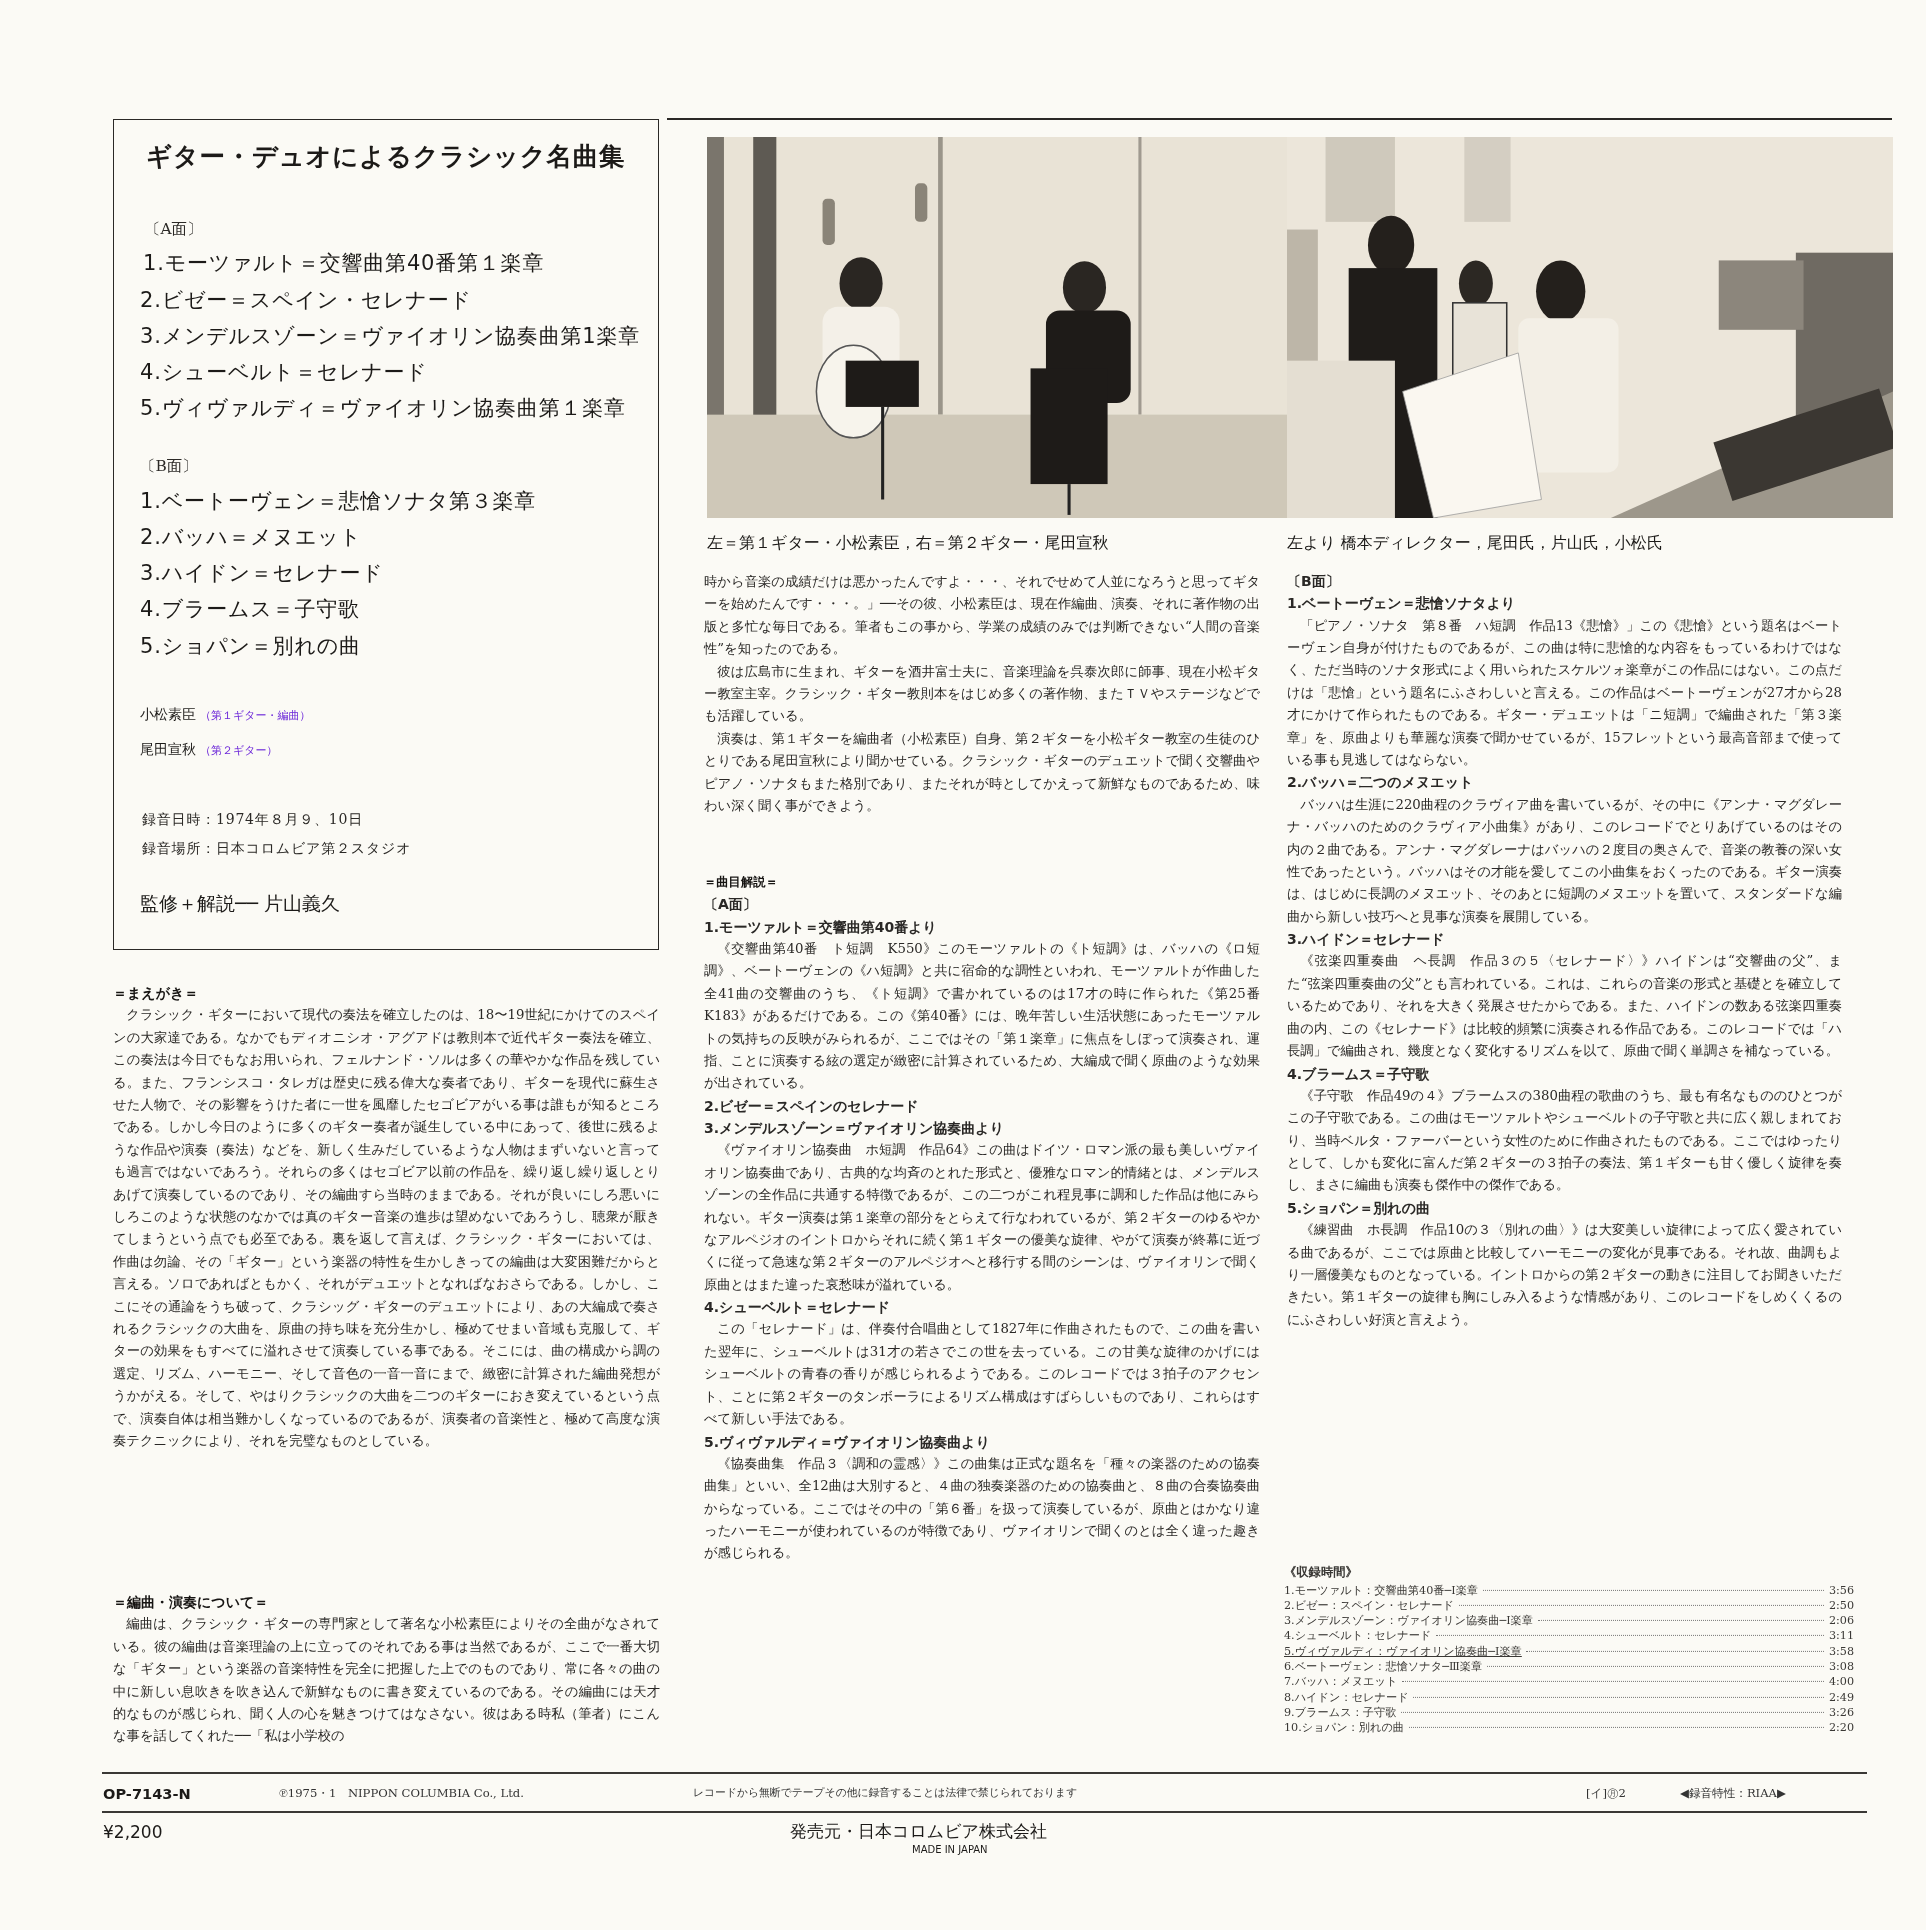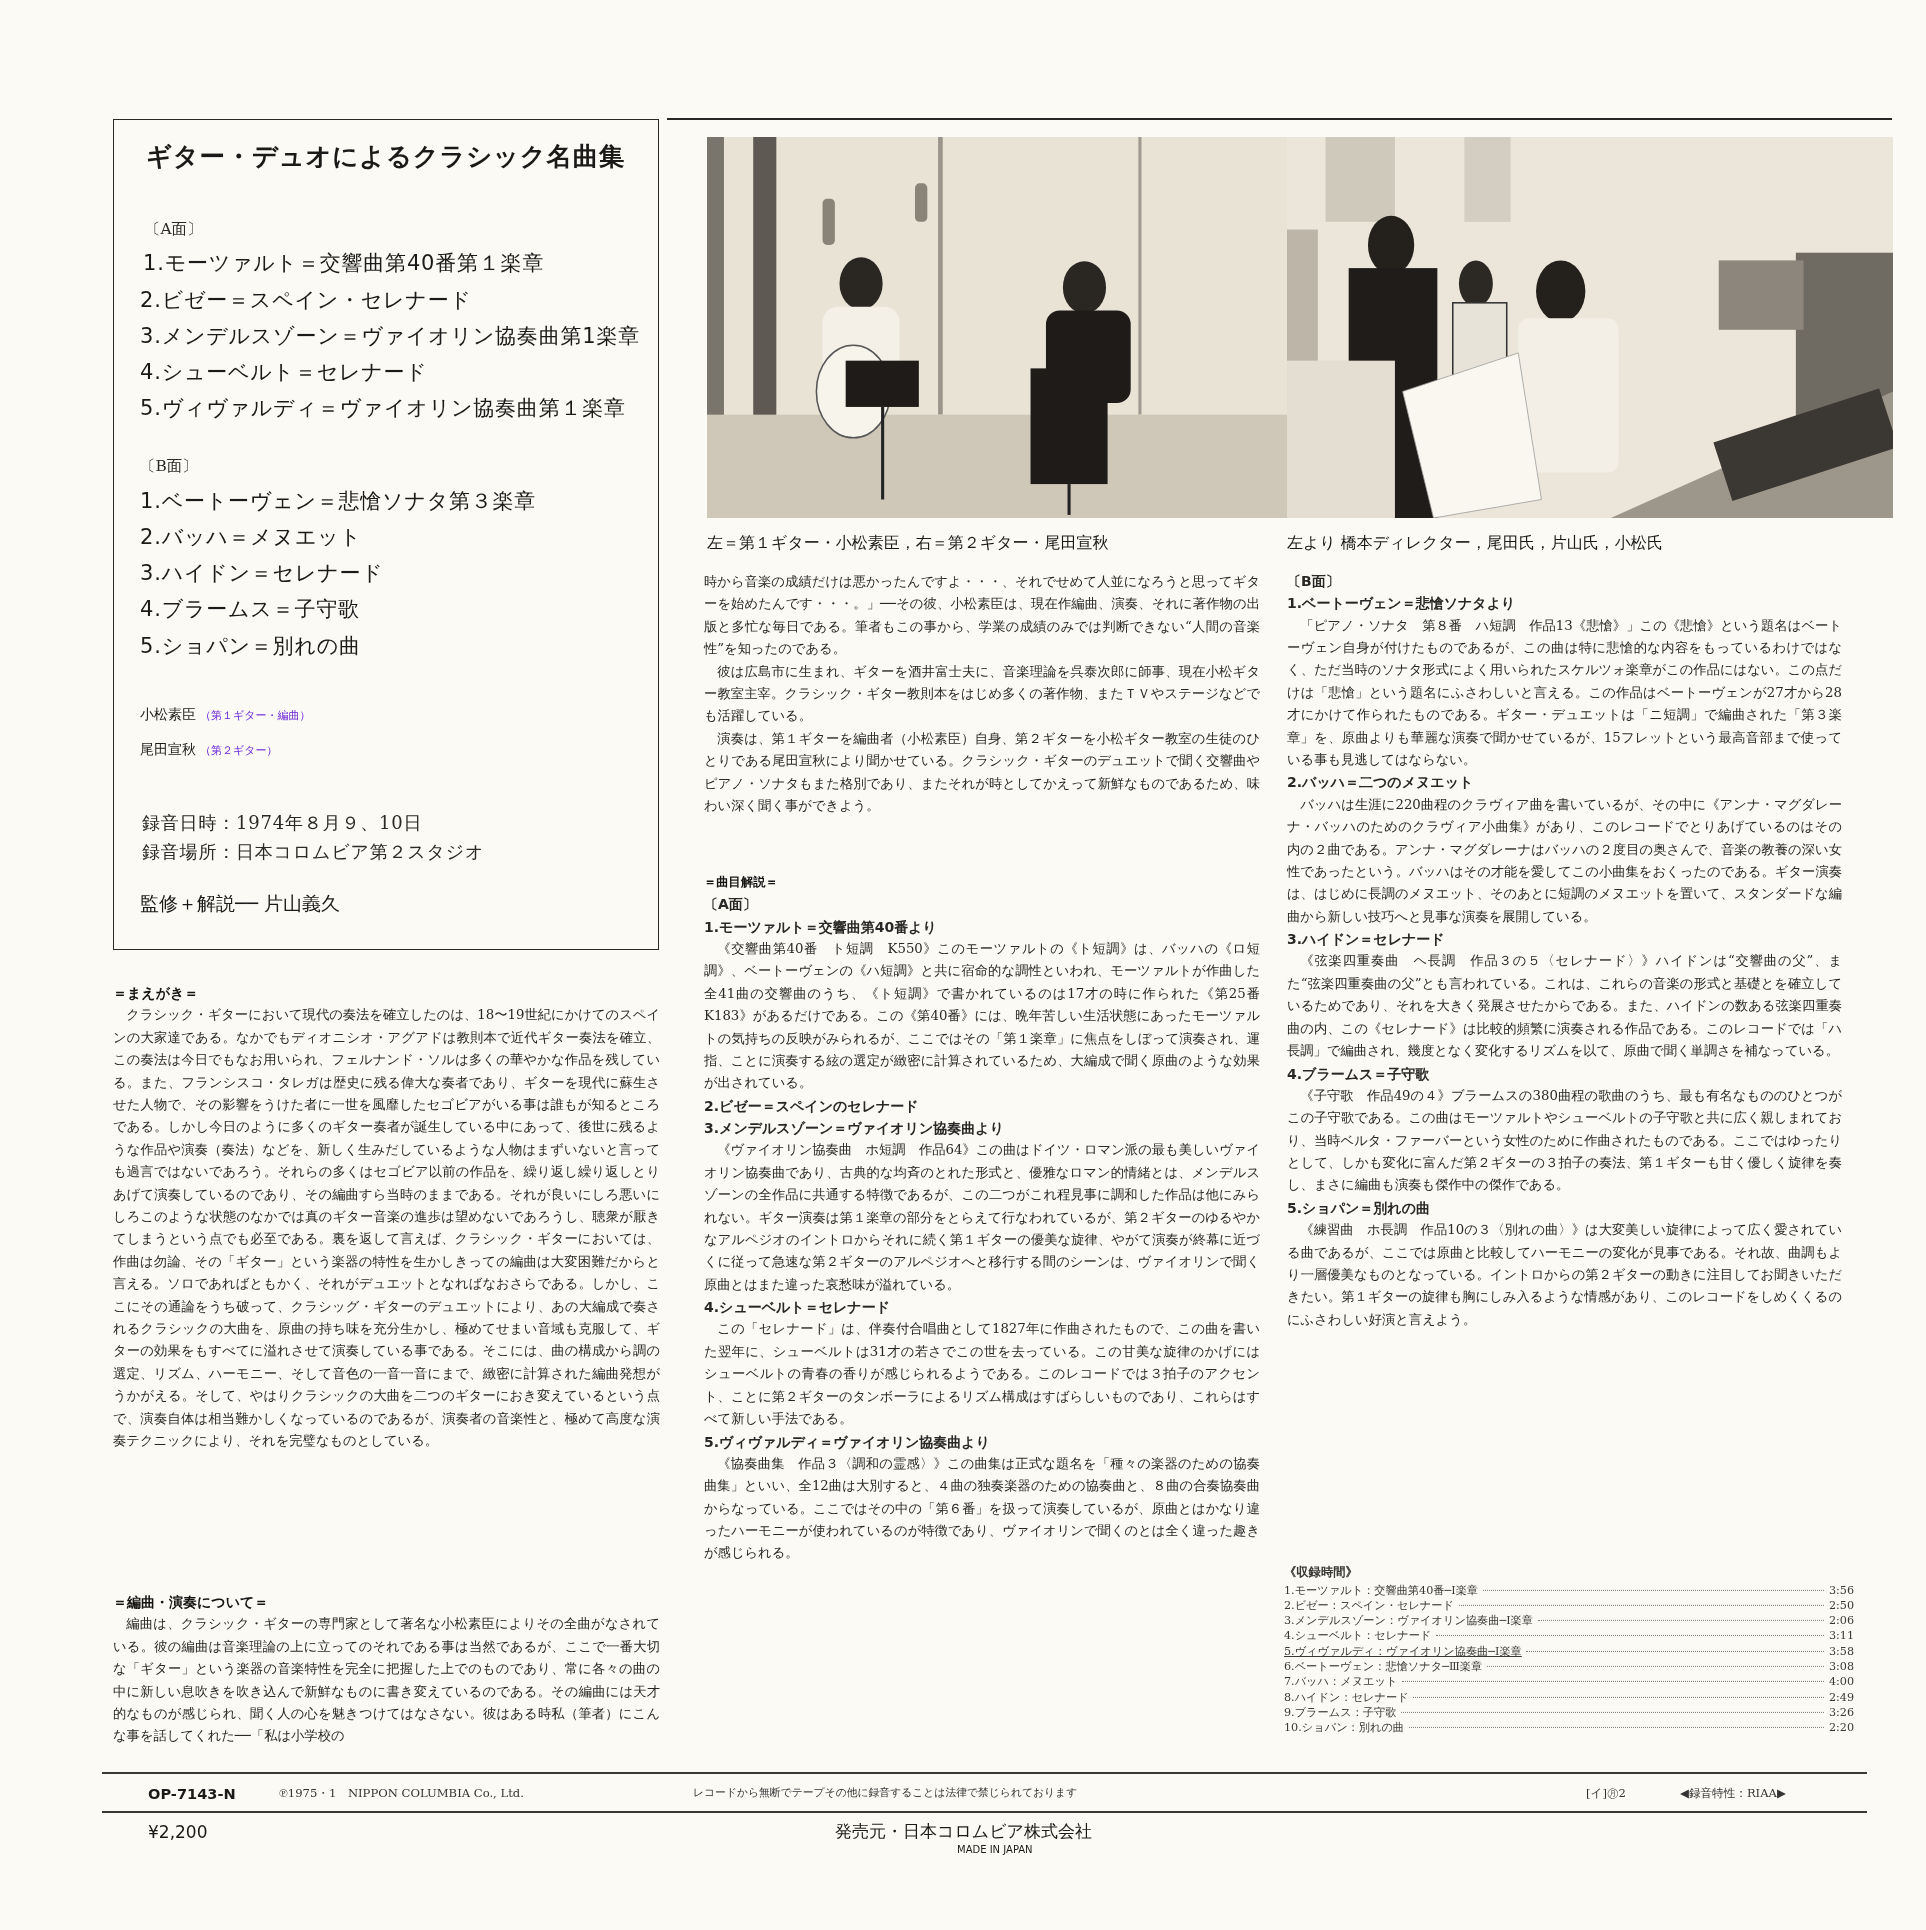--- a/index.html
+++ b/index.html
@@ -2,33 +2,33 @@
 <html style="font-size:12.3px"><head>
 <meta charset="utf-8">
 <style>
   html, body { margin:0; padding:0; }
   body {
     width:1926px; height:1931px; position:relative; overflow:hidden;
     background:#fbfaf5; color:#1c1a18;
     font-family:"DejaVu Serif", "Liberation Serif", serif;
   }
   .abs { position:absolute; }
-  .sans { font-family:"DejaVu Sans", "Liberation Sans", sans-serif;margin-left:45px; }
+  .sans { font-family:"DejaVu Sans", "Liberation Sans", sans-serif; }
 
   
   #title-box {
     left:113px; top:119px; width:546px; height:831px;
     border:1.5px solid #2a2826; box-sizing:border-box;
   }
   #album-title { left:32px; top:20px; font-size:25.4px; font-weight:bold; letter-spacing:0.8px; font-family:"DejaVu Sans","Liberation Sans",sans-serif; }
   .side-label { font-size:15.4px; color:#2b2926; }
   .track { font-size:21px; font-family:"DejaVu Sans","Liberation Sans",sans-serif; letter-spacing:0.8px; white-space:nowrap; }
   .credit-name { font-size:14px; }
   .credit-role { font-size:11px; color:#6d28d9;text-align:center; }
-  .rec-info { font-size:18px; color:#2b2926; letter-spacing:0.8px; }
+  .rec-info { font-size:14px; color:#2b2926; letter-spacing:0.8px; }
   #supervisor { font-size:19px; }
 
   
   #top-rule { left:667px; top:118px; width:1225px; height:2.3px; background:#2a2826; }
 
   
   .photo { background:#d8d3c6; overflow:hidden; }
   .photo svg { width:100%; height:100%; display:block; }
   .caption { font-size:16px; font-family:"DejaVu Sans","Liberation Sans",sans-serif; white-space:nowrap; }
 

